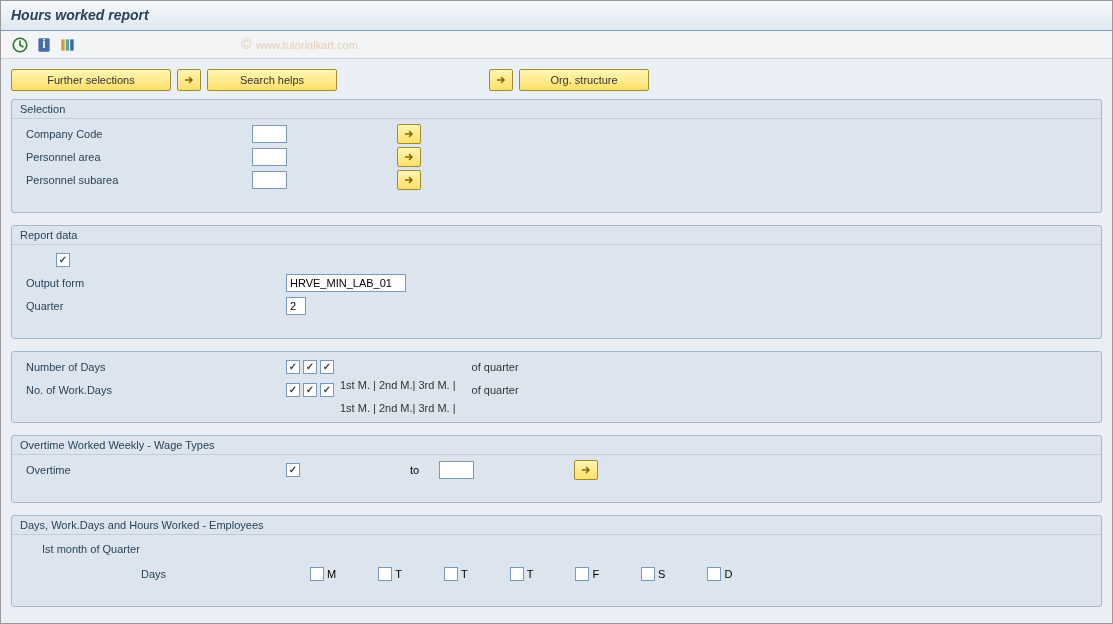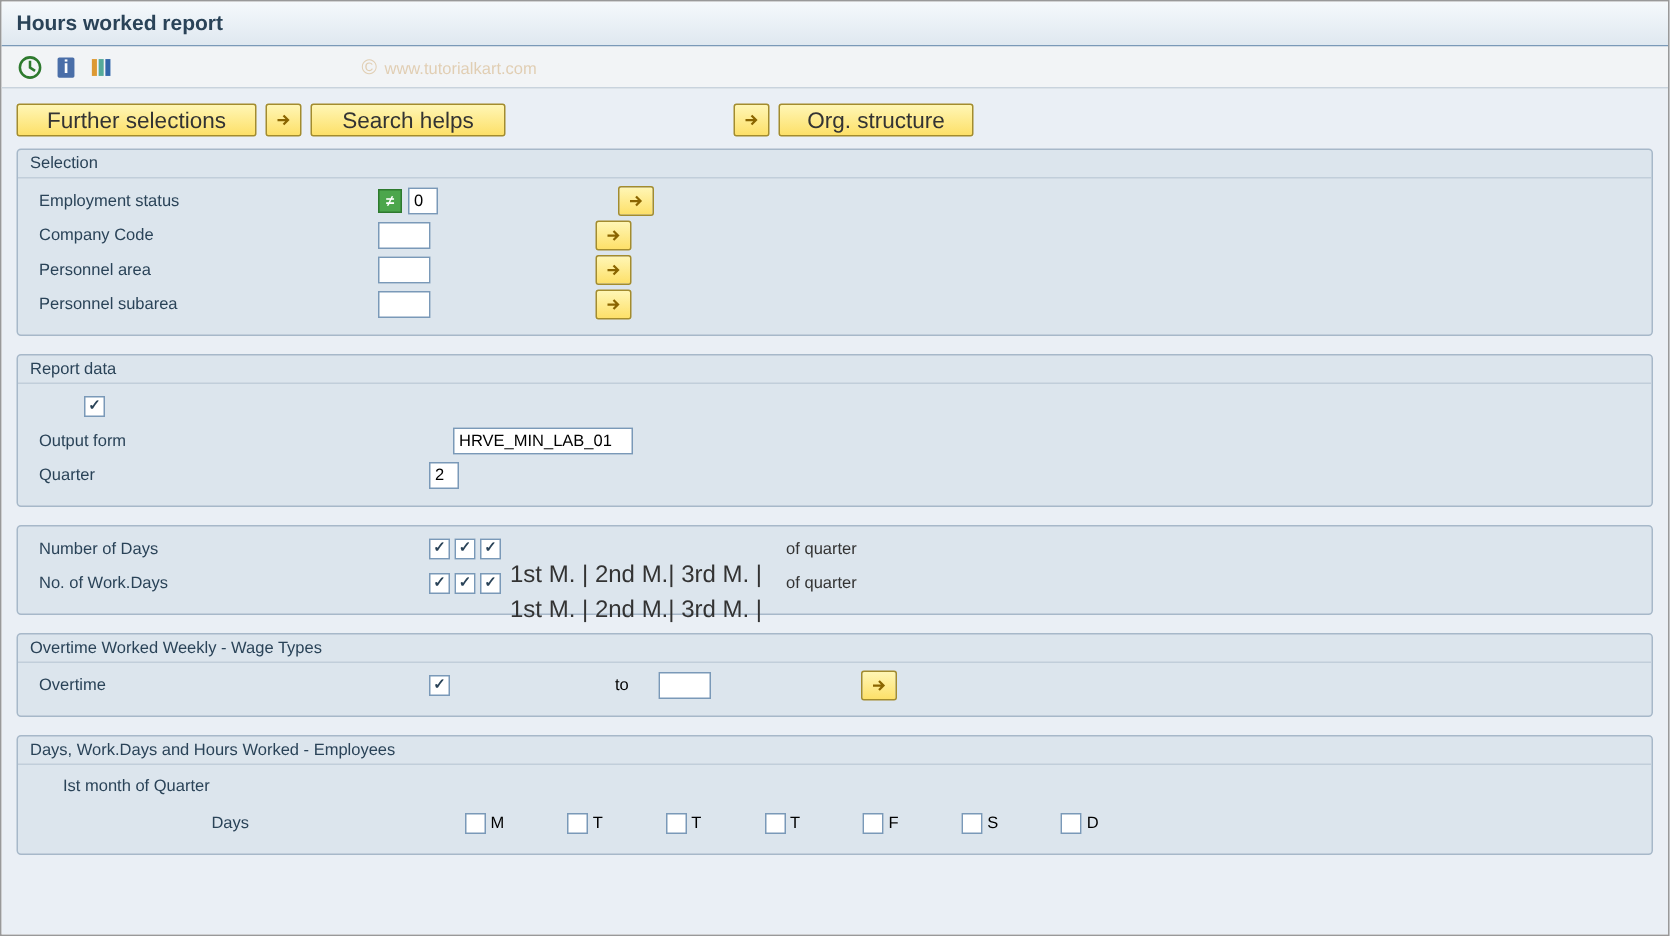--- a/index.html
+++ b/index.html
@@ -1,57 +1,57 @@
 <!DOCTYPE html>
 <html><head>
   <meta charset="utf-8">
   <style>
     * { box-sizing: border-box; margin: 0; padding: 0; font-family: Arial, Helvetica, sans-serif; font-size: 11px; }
     body { background: #f0f0f0; width: 1113px; height: 624px; overflow: hidden; border: 1px solid #999; }
     
     .title-bar { background: linear-gradient(to bottom, #f5f9fc 0%, #dfe8f0 100%); height: 30px; border-bottom: 1px solid #7a99b8; padding: 6px 10px; }
-    .title-bar h1 { font-size: 14px; font-weight: bold; color: #2a4358; }
+    .title-bar h1 { font-size: 14px; font-weight: bold; font-style: italic; color: #2a4358; }
     
     .toolbar { background: #f2f4f6; height: 28px; border-bottom: 1px solid #c9d3dd; padding: 4px 10px; display: flex; align-items: center; gap: 6px; position: relative; }
     .toolbar-icon { width: 18px; height: 18px; display: inline-flex; align-items: center; justify-content: center; cursor: pointer; }
     .watermark { position: absolute; left: 240px; top: 2px; color: rgba(200,150,80,0.4); font-size: 18px; font-weight: normal; pointer-events: none; }
     .watermark .copy { font-size: 14px; }
     
     .content { padding: 10px 10px 10px 10px; background: #eaeff5; height: calc(100% - 58px); overflow-y: auto; }
     
     .button-row { display: flex; gap: 6px; margin-bottom: 8px; }
-    .sap-btn { background: linear-gradient(to bottom, #fff6b5 0%, #fde069 100%); border: 1px solid #a38c2e; border-radius: 2px; height: 22px; display: inline-flex; align-items: center; justify-content: center; cursor: pointer; font-size: 15px; color: #333; text-align: center; }
+    .sap-btn { background: linear-gradient(to bottom, #fff6b5 0%, #fde069 100%); border: 1px solid #a38c2e; border-radius: 2px; height: 22px; display: inline-flex; align-items: center; justify-content: center; cursor: pointer; font-size: 11px; color: #333; text-align: center; }
     .sap-btn.wide { width: 160px; }
     .sap-btn.arrow { width: 24px; }
     .sap-btn.med { width: 130px; padding: 0 8px; }
     
-    .group-box { background: #dce5ed; border: 1px solid #a7b8c9; border-radius: 3px; margin-bottom: 12px; padding-bottom: 6px; }
+    .group-box { background: #dce5ed; border: 1px solid #a7b8c9; border-radius: 3px; margin-bottom: 12px; padding-bottom: 18px; }
     .group-title { padding: 3px 8px; font-size: 11px; color: #2a4358; border-bottom: 1px solid #c1ceda; }
     .group-body { padding: 4px 10px 2px 10px; }
     
     .form-row { display: flex; align-items: center; height: 22px; margin-bottom: 1px; }
     .form-label { width: 230px; color: #2a4358; background: #dce5ed; padding: 2px 4px; height: 20px; display: flex; align-items: center; }
     .form-field { display: flex; align-items: center; gap: 4px; }
     .input-box { background: #fff; border: 1px solid #7a99b8; height: 18px; padding: 1px 3px; font-size: 11px; }
     .input-box.w35 { width: 35px; }
     .input-box.w20 { width: 20px; }
-    .input-box.w120 { width: 120px; margin-left: 16px; }
+    .input-box.w120 { width: 120px; }
     .input-box.w290 { width: 290px; }
     .checkbox { width: 14px; height: 14px; background: #fff; border: 1px solid #7a99b8; display: inline-flex; align-items: center; justify-content: center; font-size: 10px; line-height: 1; cursor: pointer; }
     .checked::before { content: "✓"; color: #2a4358; font-weight: bold; font-size: 10px; }
     
     .arrow-btn { background: linear-gradient(to bottom, #fff6b5 0%, #fde069 100%); border: 1px solid #a38c2e; width: 24px; height: 20px; display: inline-flex; align-items: center; justify-content: center; cursor: pointer; border-radius: 2px; }
     .arrow-btn svg { width: 12px; height: 12px; }
     
     .ne-icon { width: 16px; height: 16px; background: #4ca64c; color: #fff; display: inline-flex; align-items: center; justify-content: center; font-size: 10px; font-weight: bold; border: 1px solid #2e7a2e; }
     
     .col-gap { width: 120px; }
     .col-gap2 { width: 110px; }
     
-    .month-label { display: inline-block; font-size: 16px; color: #333; margin-left: 6px; margin-top: 35px; }
+    .month-label { display: inline-block; font-size: 11px; color: #333; margin-left: 6px; margin-top: 35px; }
     .of-qtr { margin-left: 16px; color: #333; }
     .day-check { display: inline-flex; align-items: center; gap: 3px; }
     .sublabel { padding-left: 20px; color: #2a4358; height: 20px; display: flex; align-items: center; }
     .days-label { width: 150px; color: #2a4358; text-align: right; padding-right: 6px; }
     
   </style>
 </head>
 <body>
 
 <div class="title-bar">
@@ -97,33 +97,20 @@
           <path d="M2 6 L9 6 M6 3 L9 6 L6 9" stroke="#8a6500" stroke-width="1.5" fill="none"></path>
         </svg>
     </button>
     <button class="sap-btn med">Org. structure</button>
   </div>
 
   <div class="group-box">
     <div class="group-title">Selection</div>
     <div class="group-body">
       <div class="form-row">
-        <div class="form-label">Employment status</div>
-        <div class="form-field">
-          <span class="ne-icon">≠</span>
-          <input class="input-box w20" value="0" style="">
-        </div>
-        <div class="col-gap"></div>
-        <span class="arrow-btn">
-          <svg viewBox="0 0 12 12">
-              <path d="M2 6 L9 6 M6 3 L9 6 L6 9" stroke="#8a6500" stroke-width="1.5" fill="none"></path>
-            </svg>
-        </span>
-      </div>
-      <div class="form-row">
         <div class="form-label">Company Code</div>
         <div class="form-field">
           <input class="input-box w35" style="">
         </div>
         <div class="col-gap2"></div>
         <span class="arrow-btn">
           <svg viewBox="0 0 12 12">
               <path d="M2 6 L9 6 M6 3 L9 6 L6 9" stroke="#8a6500" stroke-width="1.5" fill="none"></path>
             </svg>
         </span>

